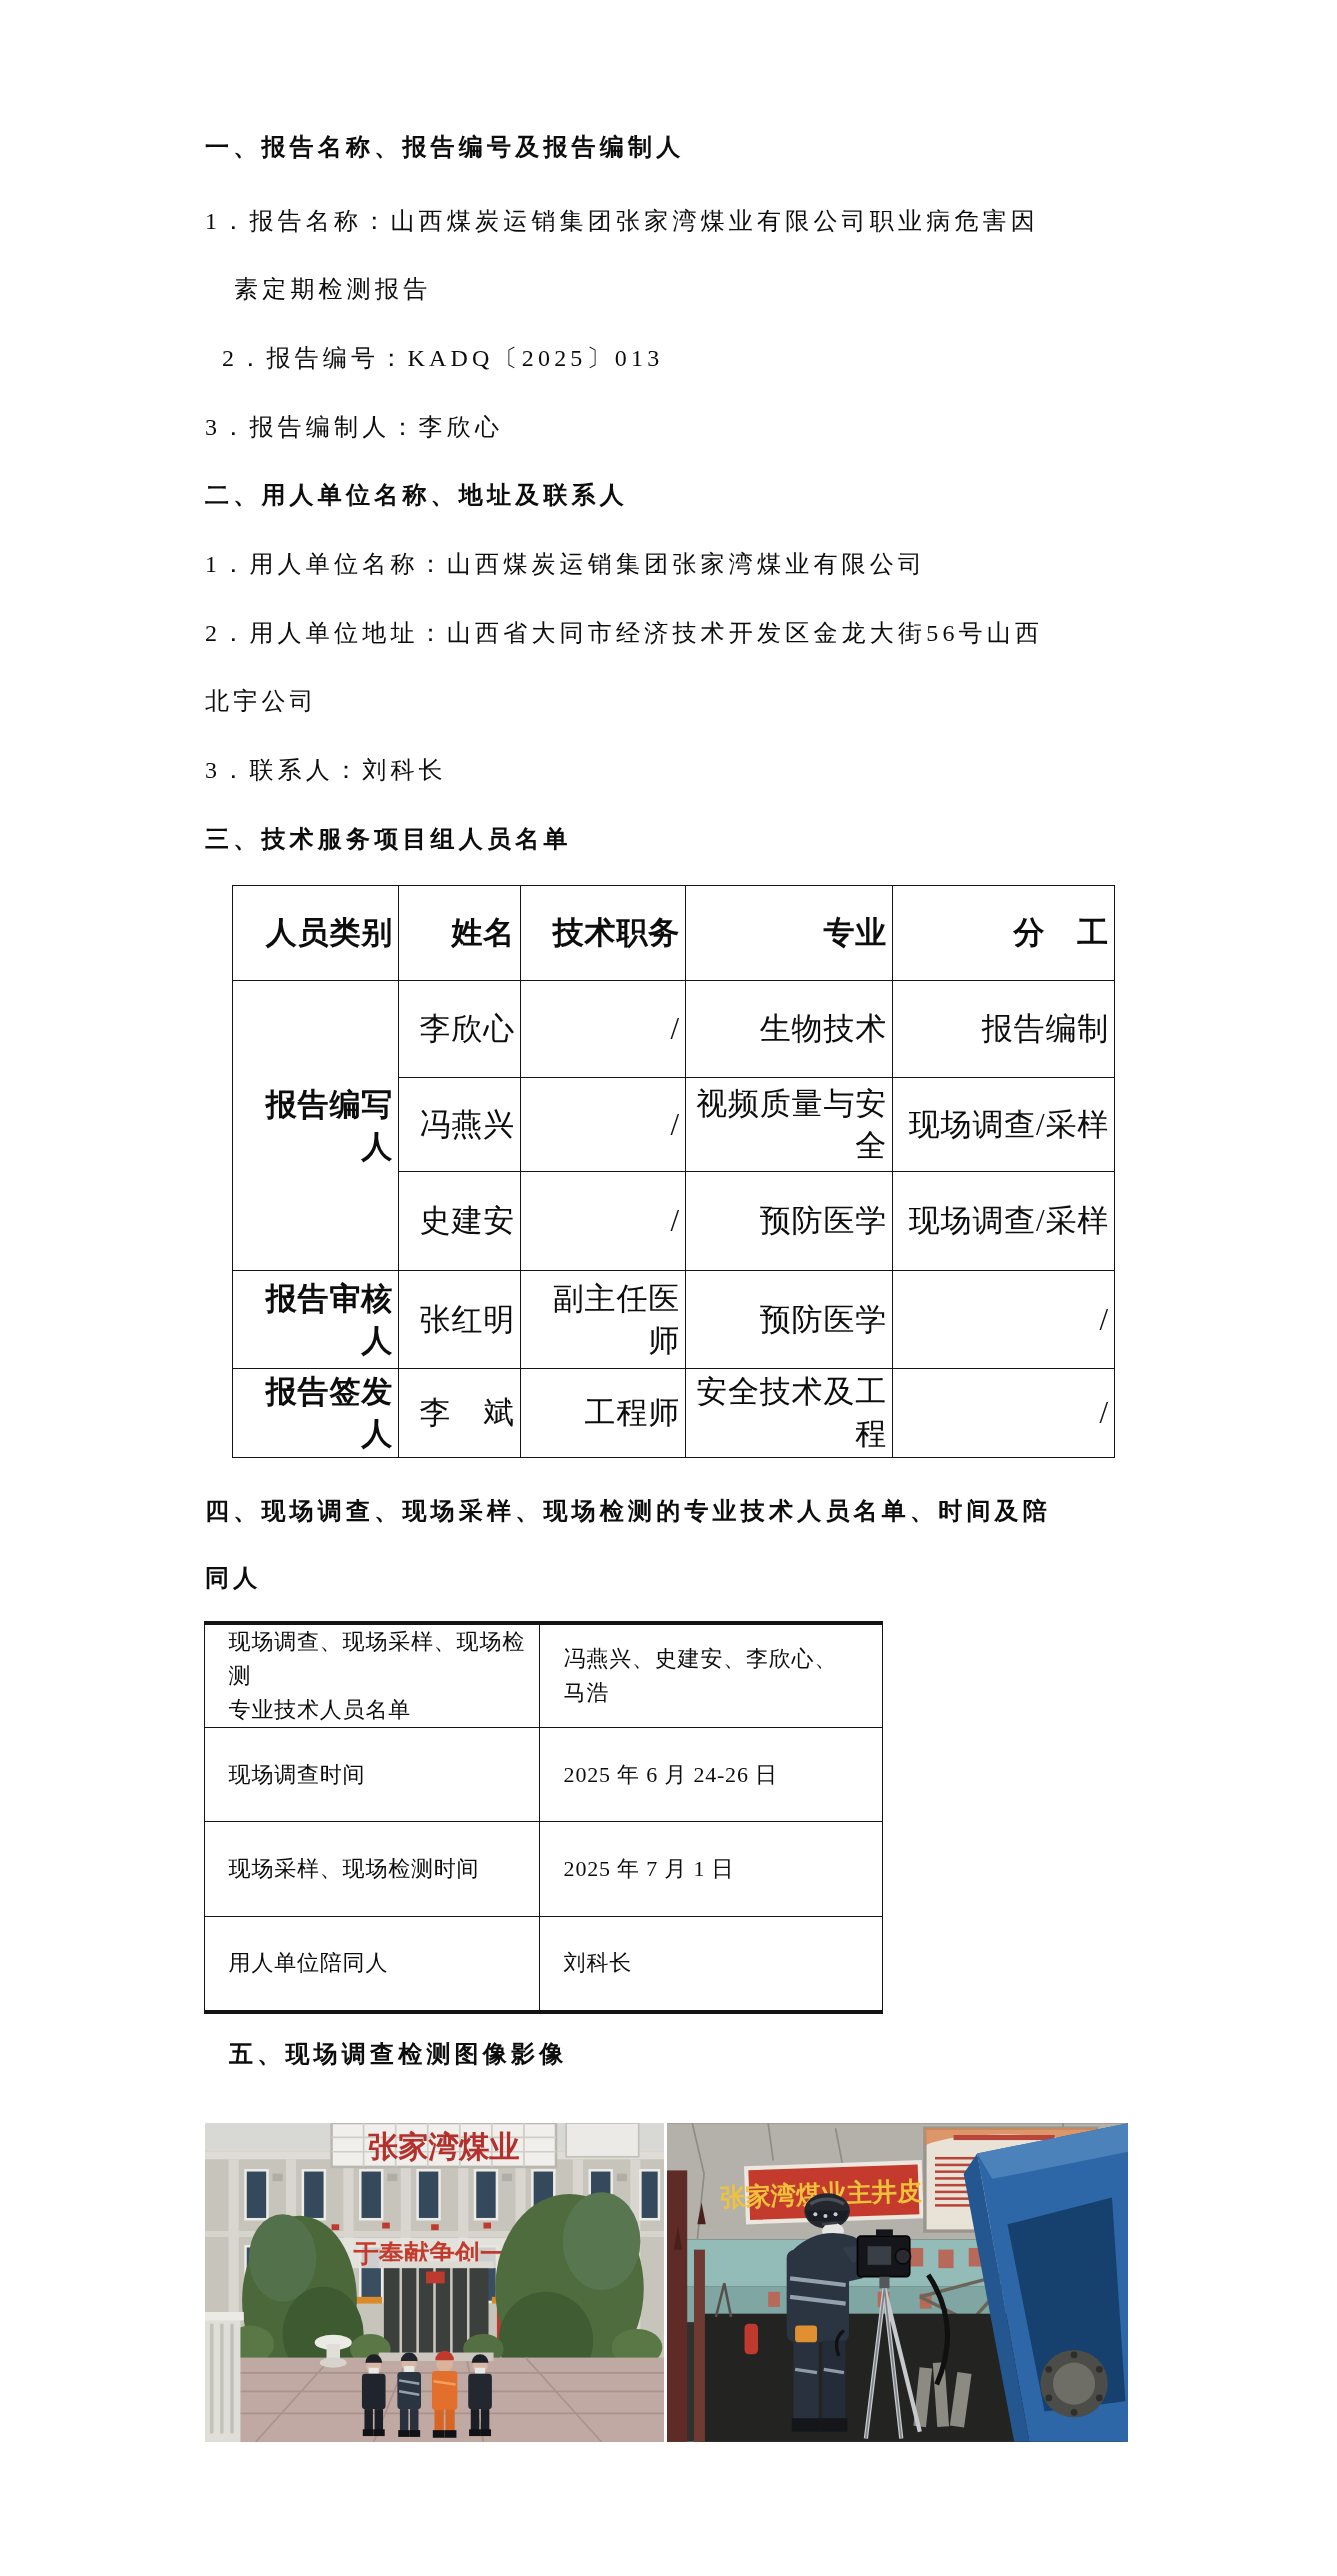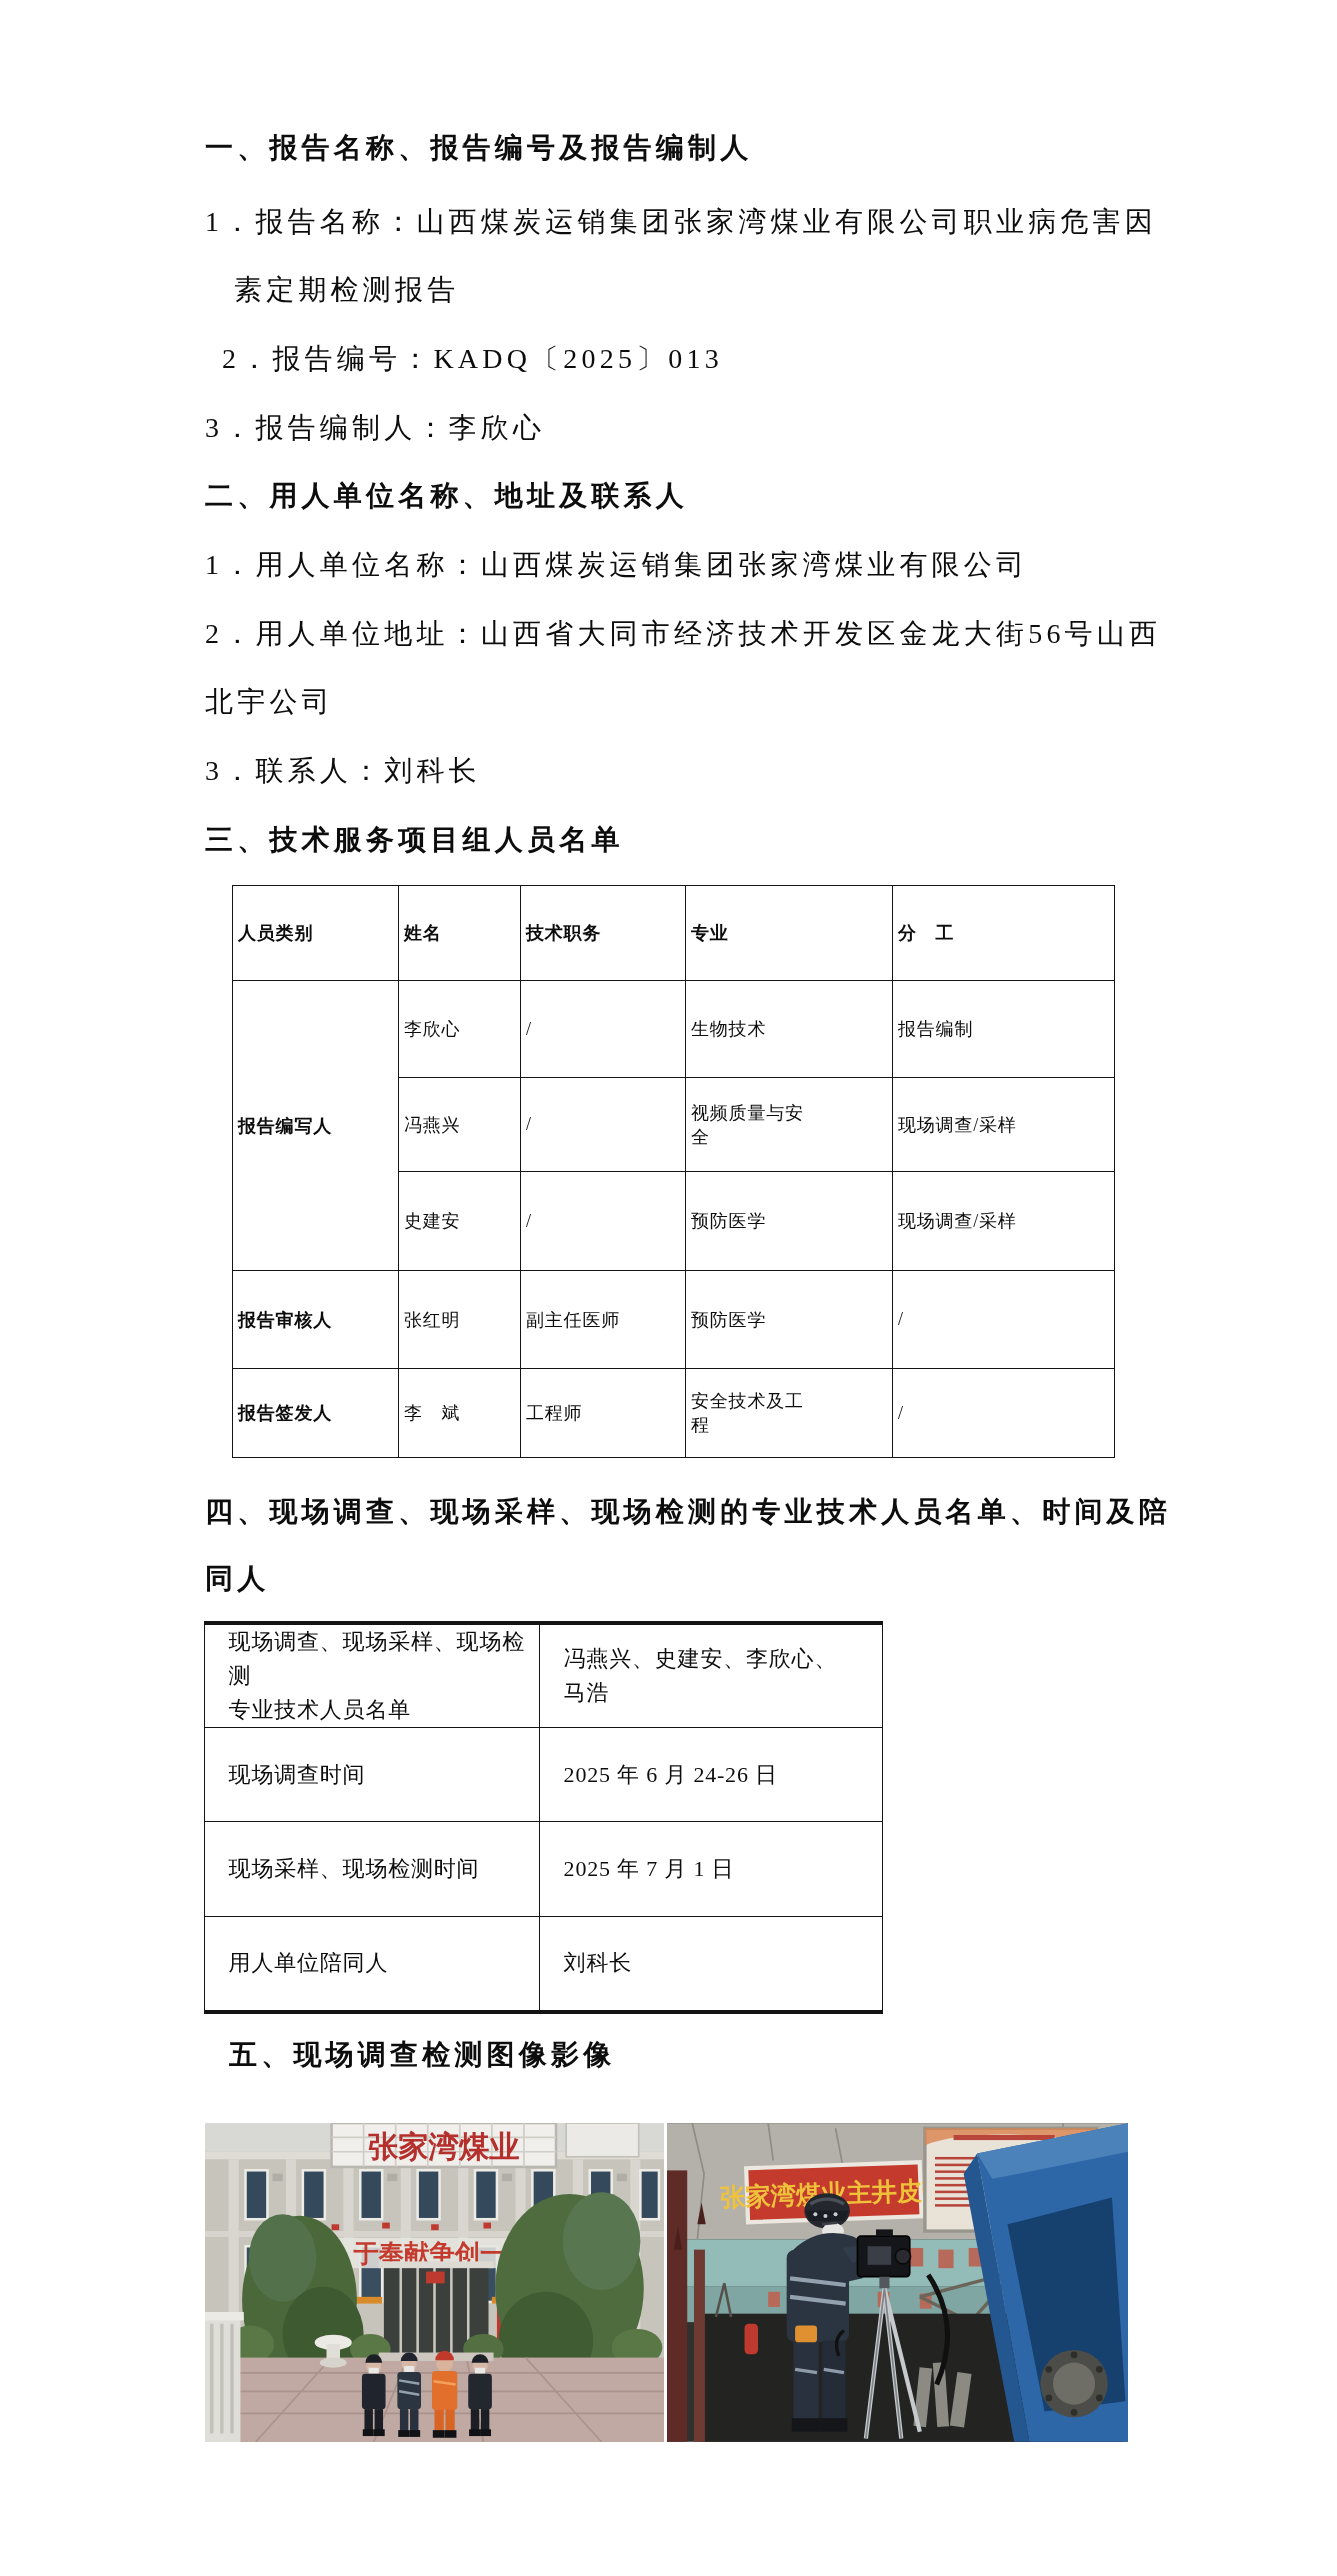--- a/index.html
+++ b/index.html
@@ -8,36 +8,36 @@
     width:1338px;height:2576px;
     background:#ffffff;
     font-family:"Liberation Serif","DejaVu Serif",serif;
     color:#0d0d0d;
     overflow:hidden;
   }
   .line{
     position:absolute;
     left:205px;
     width:1028px;
-    font-size:28px;
+    font-size:24px;
     letter-spacing:4.2px;
     line-height:37px;
     white-space:nowrap;
   }
   .hd{font-weight:700;}
   
   .t1{
     position:absolute;left:232px;top:885px;
     border-collapse:collapse;table-layout:fixed;
     width:882px;
   }
   .t1 td,.t1 th{
     border:1.7px solid #141414;
-    text-align:left;vertical-align:middle;
-    font-size:18px;letter-spacing:0.8px;
+    text-align:right;vertical-align:middle;
+    font-size:31px;letter-spacing:0.8px;
     font-weight:400;padding:0 5px;
     white-space:pre-line;
   }
   .t1 .bold{font-weight:700;}
   
   .t2{
     position:absolute;left:204px;top:1621px;
     border-collapse:collapse;table-layout:fixed;
     width:679px;
   }

